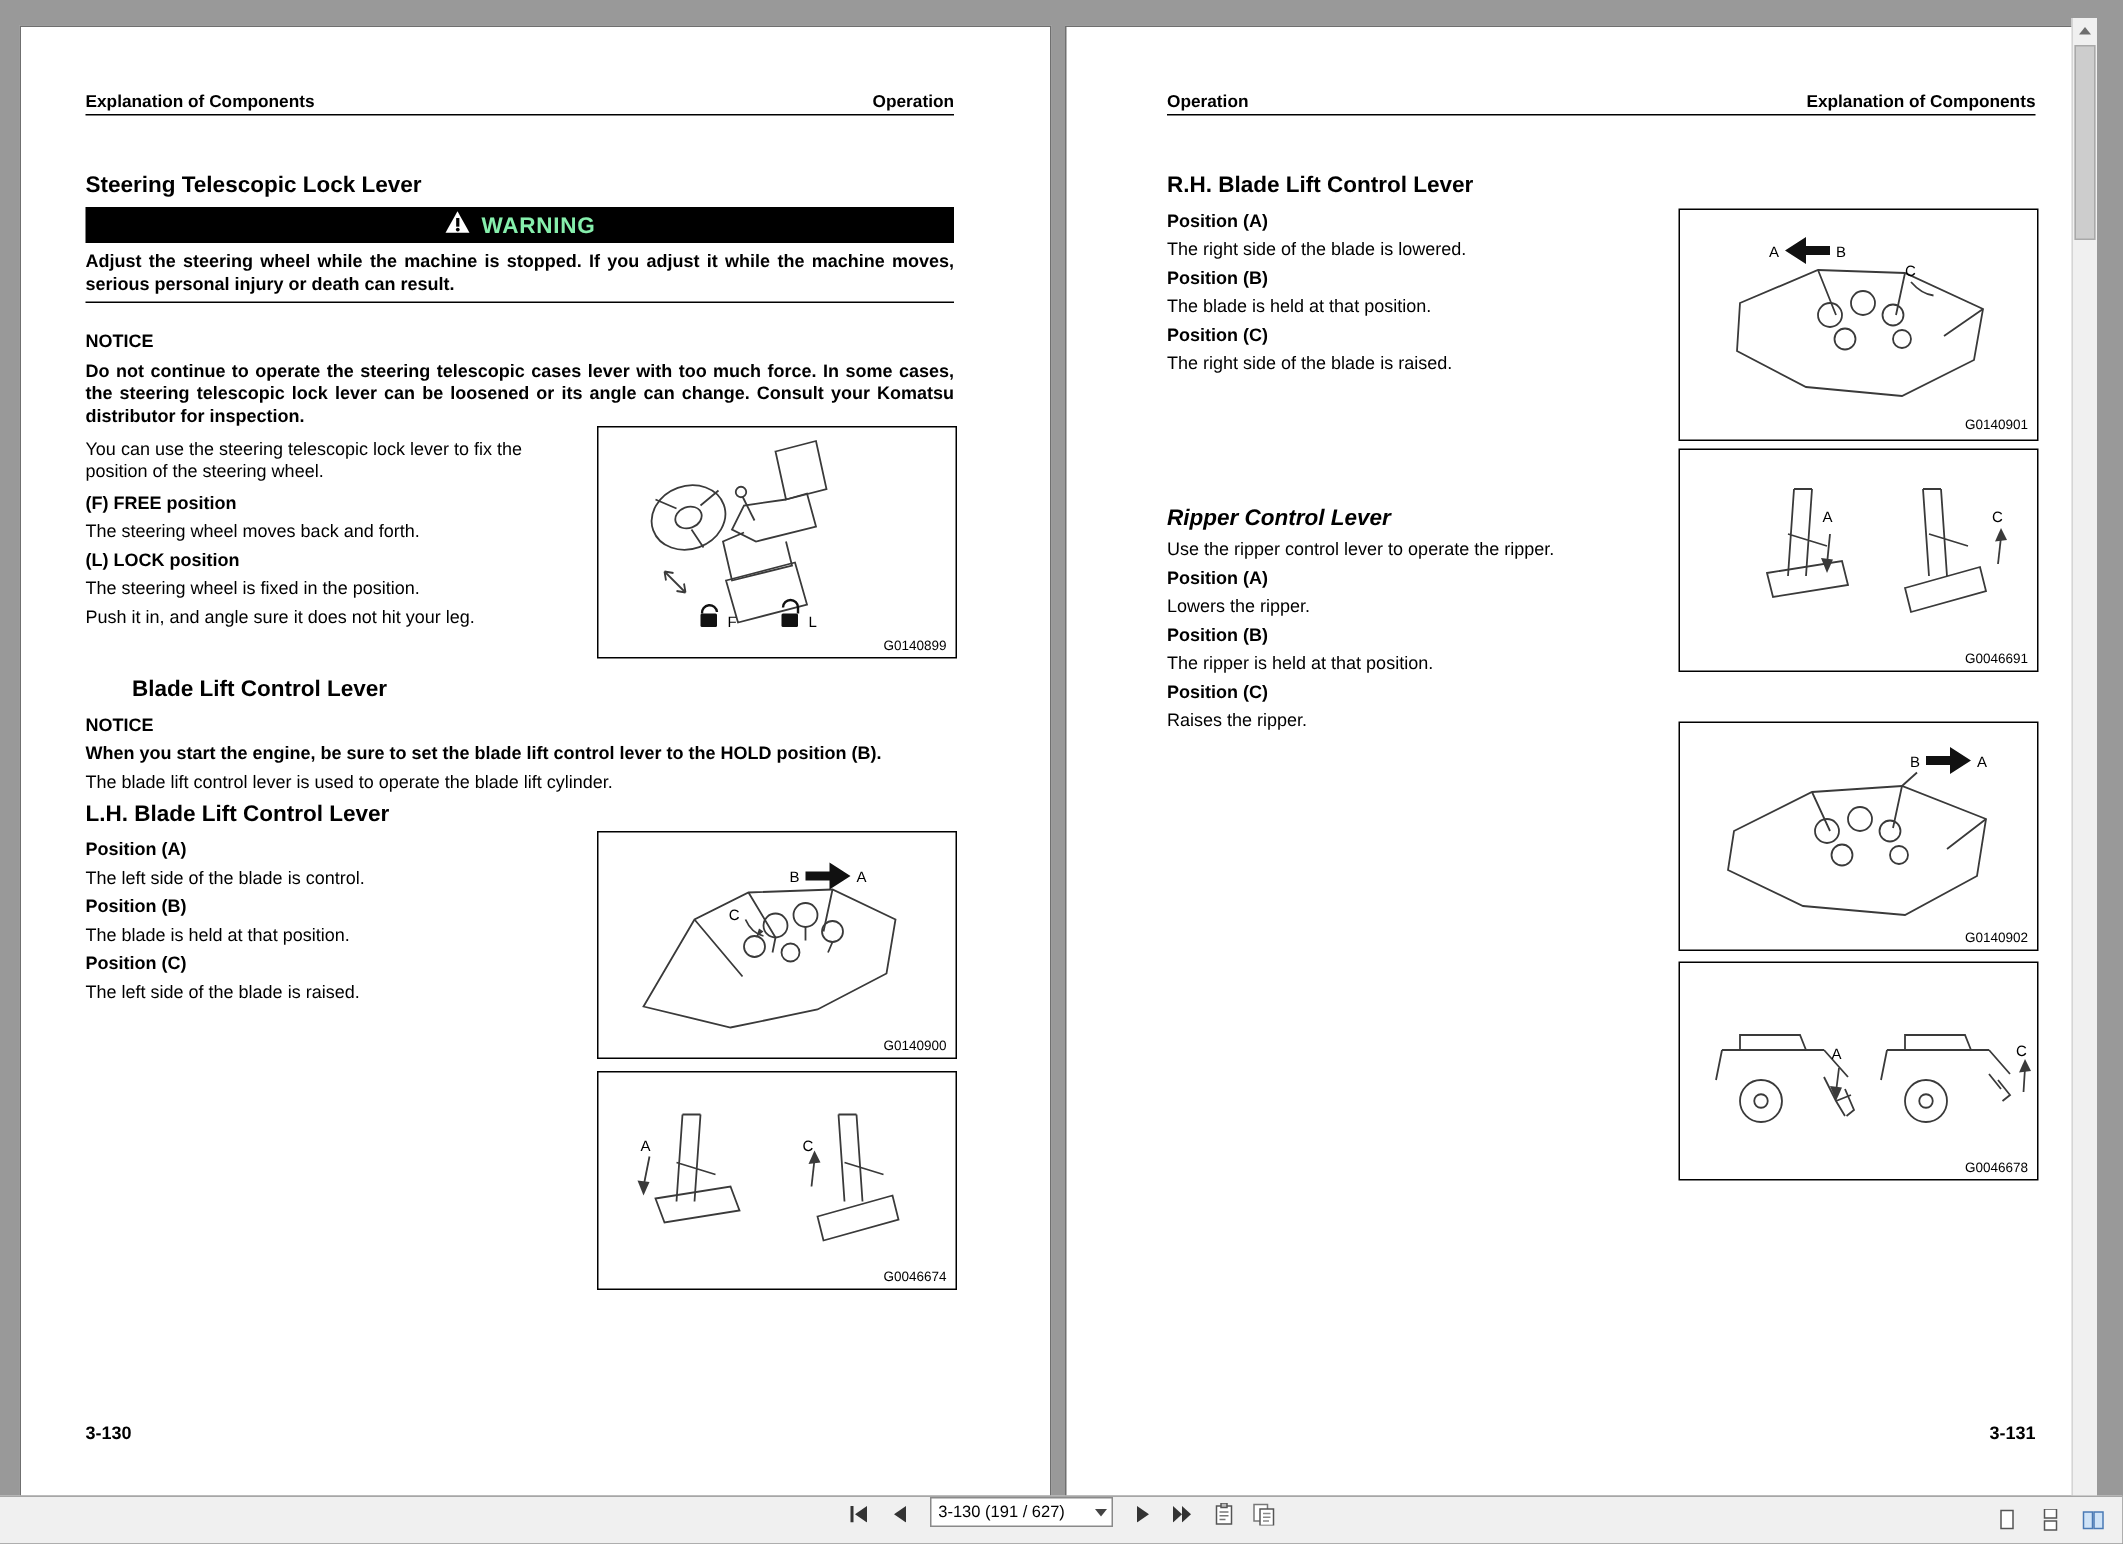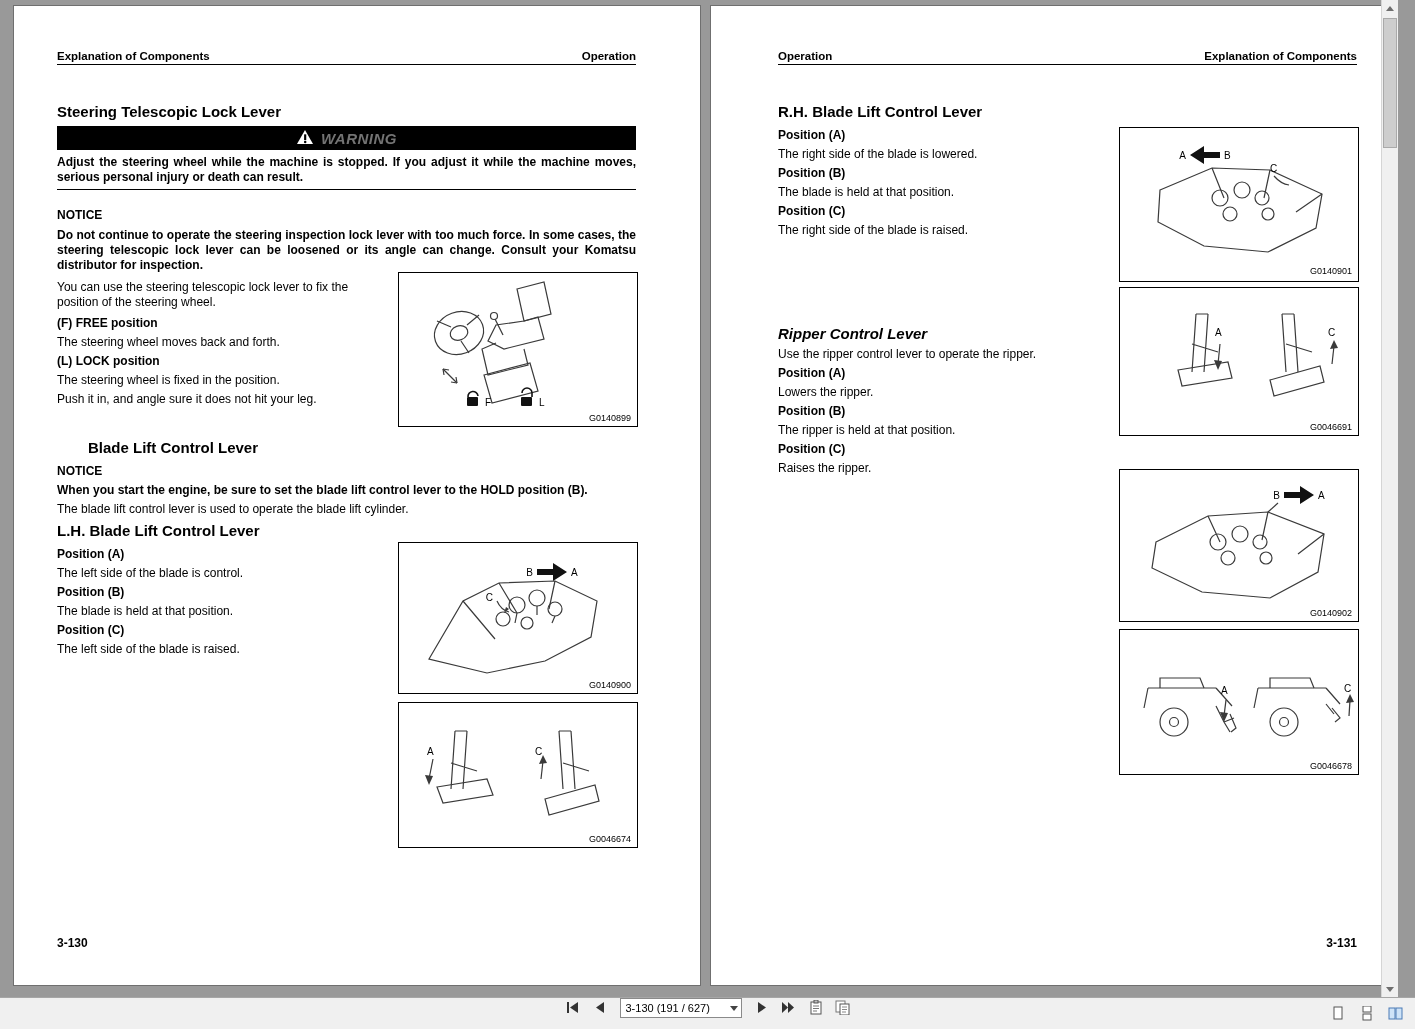--- a/index.html
+++ b/index.html
@@ -4,21 +4,21 @@
 <style>
   * { margin:0; padding:0; box-sizing:border-box; }
   html,body { width:1415px; height:1029px; }
   body {
     background:#999999;
     font-family:"Liberation Sans", sans-serif;
     color:#000;
     overflow:hidden;
     position:relative;
   }
-  .canvas { position:absolute; left:0; top:0; width:1398px; height:957px; }
+  .canvas { position:absolute; left:0; top:12px; width:1398px; height:957px; }
   .page {
     position:absolute; top:5px; width:688px; height:981px;
     background:#fff; border:1px solid #6f6f6f;
   }
   .page-left  { left:13px;  padding:44px 64px 0 43px; }
   .page-right { left:710px; padding:44px 40px 0 67px; }
 
   .page-header { display:flex; justify-content:space-between; font-size:11.5px; font-weight:bold; }
   .header-rule { margin-top:2px; border-top:1px solid #000; height:0; }
 
@@ -30,23 +30,23 @@
 
   p, .lbl { font-size:12px; line-height:15px; }
   .b { font-weight:bold; }
   .j { text-align:justify; }
   .narrow { width:330px; }
   .mt4{margin-top:4px}.mt5{margin-top:5px}.mt6{margin-top:6px}.mt7{margin-top:7px}
   .mt8{margin-top:8px}.mt18{margin-top:18px}
 
   .warning-box { margin-top:6px; border-bottom:1px solid #000; padding-bottom:4px; }
   .warning-bar {
-    background:#000; color:#737373; height:24px;
+    background:#000; color:#86efac; height:24px;
     display:flex; align-items:center; justify-content:center; gap:7px;
-    font-size:15px; font-weight:bold; letter-spacing:0.5px;font-style:italic;
+    font-size:15px; font-weight:bold; letter-spacing:0.5px;
   }
   .warning-text { margin-top:5px; font-weight:bold; text-align:justify; }
 
   .figure {
     position:absolute; width:240px; background:#fff;
     border:1px solid #000;
   }
   .figure svg { display:block; }
   .fig-l1 { left:384px; top:266px; height:155px; }
   .fig-l2 { left:384px; top:536px; height:152px; }
@@ -74,21 +74,21 @@
   .tri-down { width:0;height:0;border-left:4px solid transparent;border-right:4px solid transparent;border-top:5px solid #6e6e6e; }
   .scroll-thumb { position:absolute; left:1px; top:18px; width:14px; height:130px; background:#cdcdcd; border:1px solid #a9a9a9; }
 
   
   .toolbar {
     position:absolute; left:0; bottom:0; width:1415px; height:32px;
     background:#f0f0f0; border-top:1px solid #a6a6a6;
   }
   .tb-center {
     position:absolute; left:50%; top:0; transform:translateX(-50%);
-    height:19px; display:flex; align-items:center; gap:5px;
+    height:19px; display:flex; gap:5px;
   }
   .tb-btn {
     width:22px; height:22px; background:transparent; border:none;
     display:flex; align-items:center; justify-content:center; cursor:default;
   }
   .tb-btn svg { display:block; }
   .field-wrap { position:relative; margin:0 4px; }
   .page-field {
     width:122px; height:20px; border:1px solid #8a8a8a; background:#fff;
     font-size:11px; font-family:"Liberation Sans", sans-serif;
@@ -123,21 +123,21 @@
             <rect x="9" y="6" width="2.4" height="6.5" fill="#000"></rect>
             <circle cx="10.2" cy="14.7" r="1.4" fill="#000"></circle>
           </svg>
         </span>
         <span>WARNING</span>
       </div>
       <p class="warning-text">Adjust the steering wheel while the machine is stopped. If you adjust it while the machine moves, serious personal injury or death can result.</p>
     </div>
 
     <div class="lbl b mt18">NOTICE</div>
-    <p class="b j mt5">Do not continue to operate the steering inspection lock lever with too much force. In some cases, the steering telescopic lock lever can be loosened or its angle can change. Consult your Komatsu distributor for inspection.</p>
+    <p class="b j mt5">Do not continue to operate the steering telescopic cases lever with too much force. In some cases, the steering telescopic lock lever can be loosened or its angle can change. Consult your Komatsu distributor for inspection.</p>
 
     <p class="narrow mt7">You can use the steering telescopic lock lever to fix the position of the steering wheel.</p>
     <div class="lbl b mt6">(F) FREE position</div>
     <p class="narrow mt4">The steering wheel moves back and forth.</p>
     <div class="lbl b mt4">(L) LOCK position</div>
     <p class="narrow mt4">The steering wheel is fixed in the position.</p>
     <p class="narrow mt4">Push it in, and angle sure it does not hit your leg.</p>
 
     <div class="sec-title t2">Blade Lift Control Lever</div>
     <div class="lbl b mt8">NOTICE</div>

